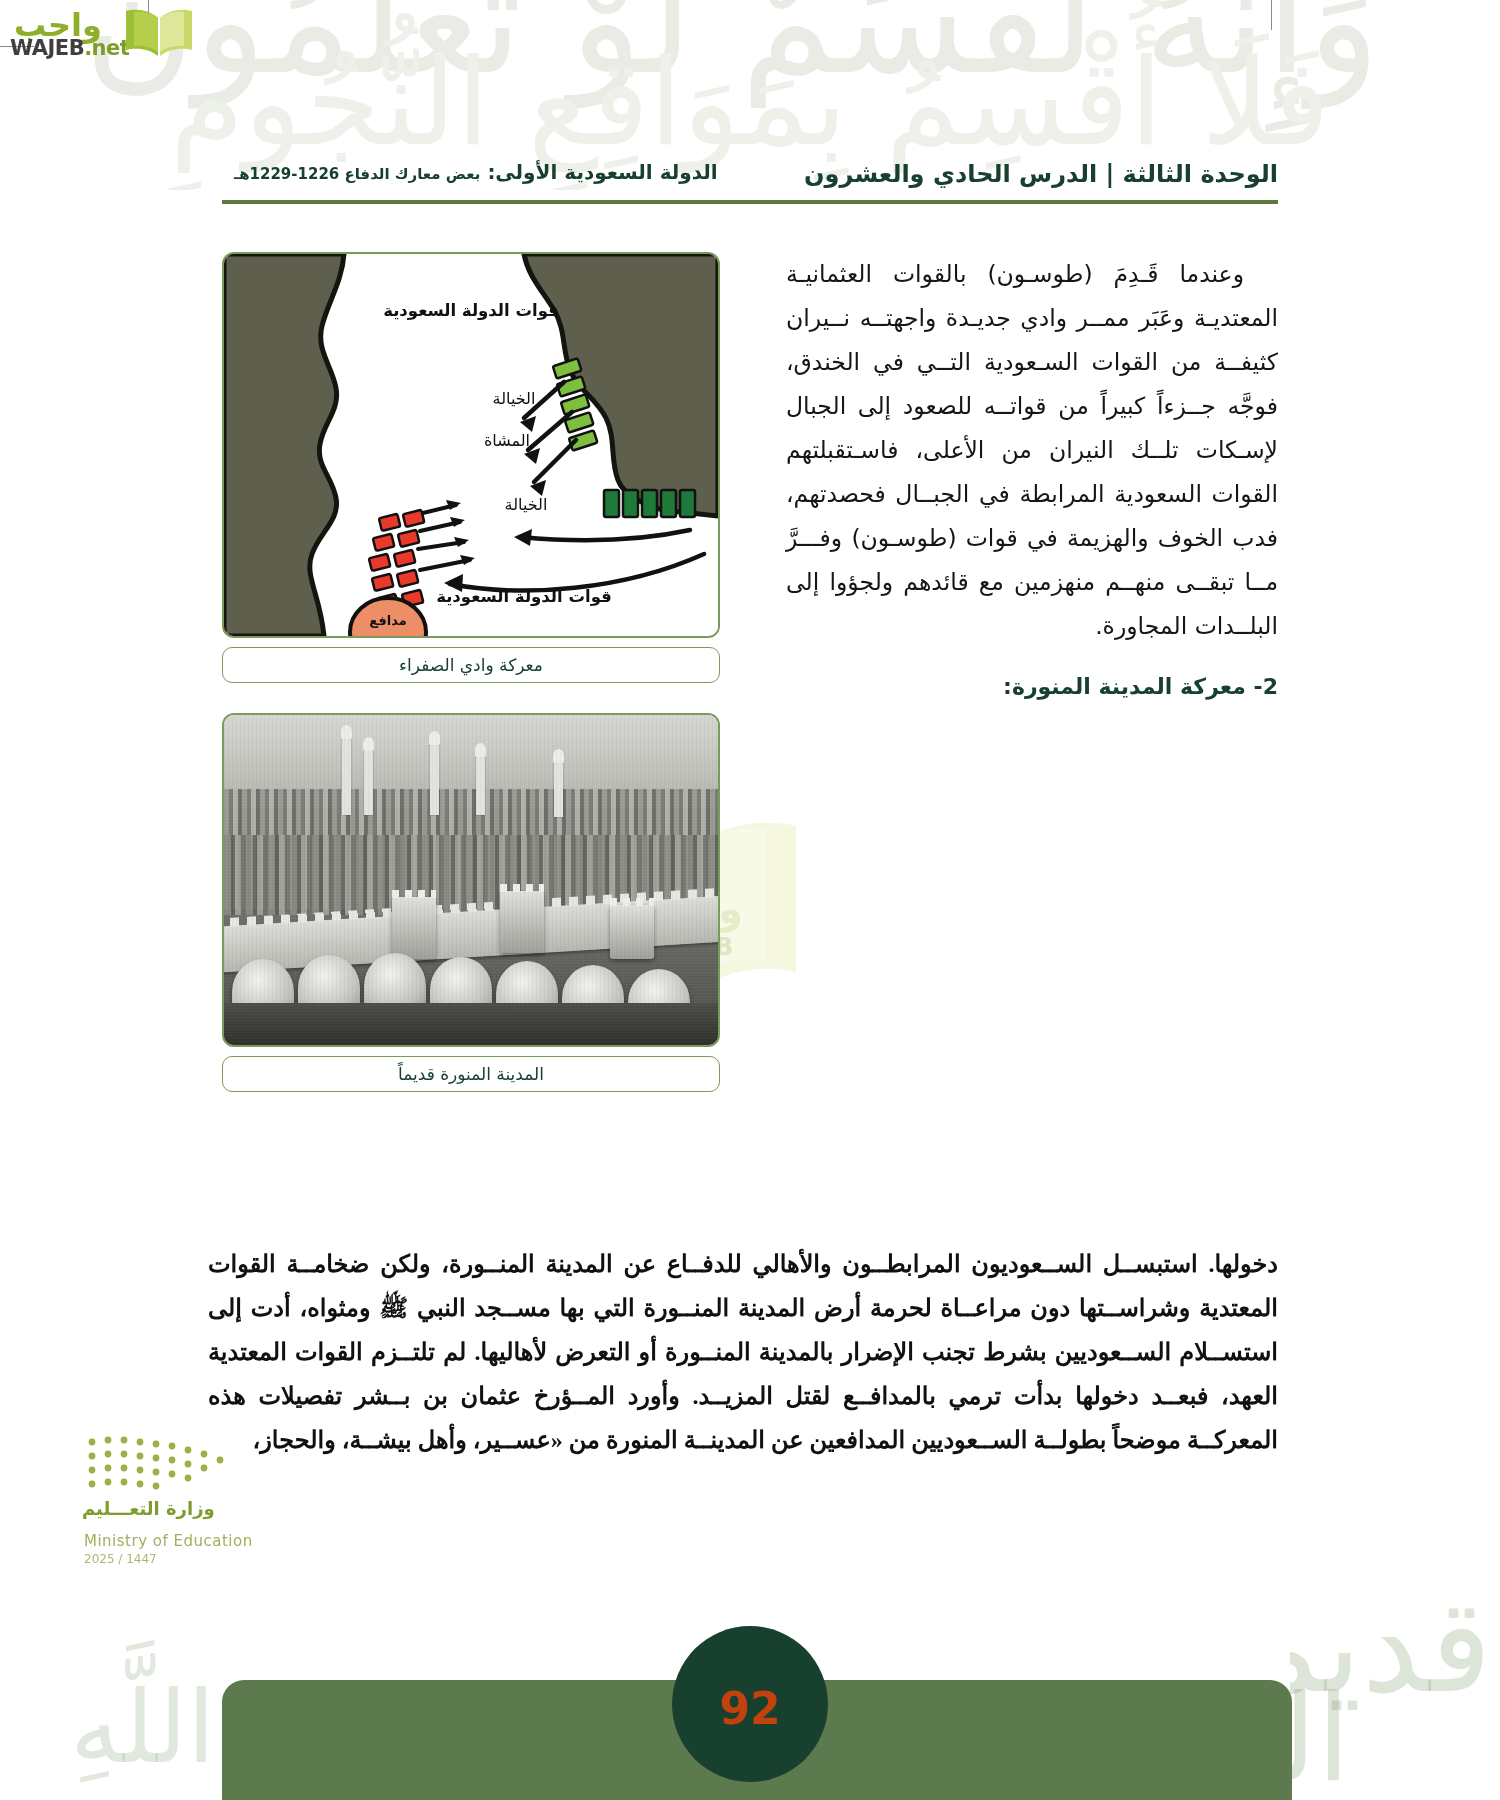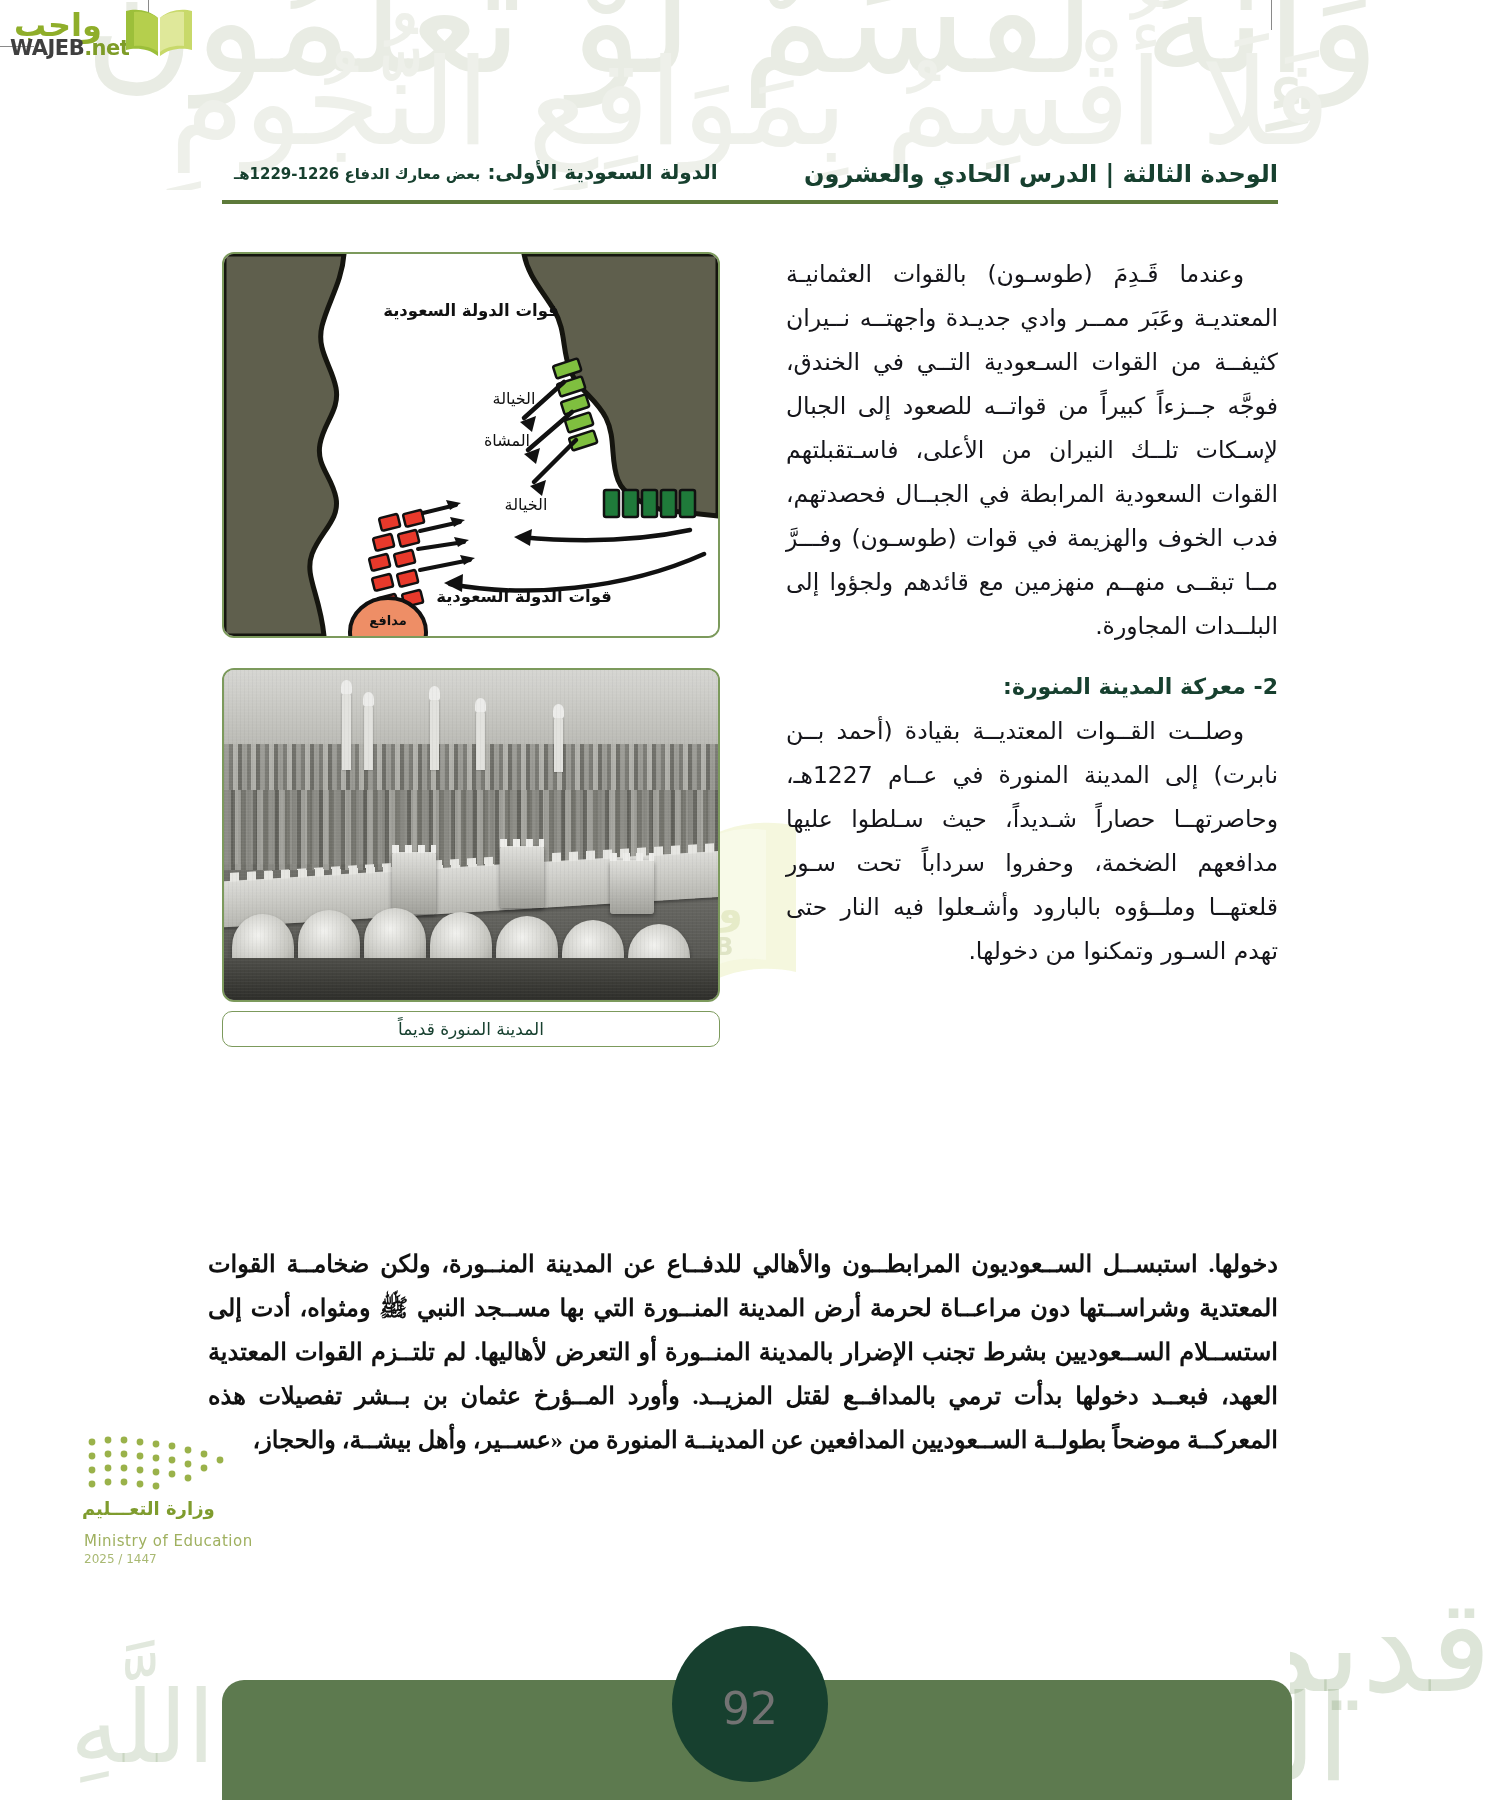--- a/index.html
+++ b/index.html
@@ -378,21 +378,21 @@
     bottom: 18px; left: 50%;
     transform: translateX(-50%);
     width: 156px; height: 156px;
     border-radius: 50%;
     background: #17402f;
   }
   .page-num {
     position: absolute;
     bottom: 66px; left: 50%;
     transform: translateX(-50%);
-    font-size: 44px; font-weight: normal; color: #737373;
+    font-size: 44px; font-weight: bold; color: #c2410c;
     direction: ltr;
     z-index: 5;
   }
   .footer-calli {
     position: absolute;
     bottom: -14px; left: 0;
     width: 1500px; height: 196px;
     pointer-events: none;
   }
   .footer-calli .fg {
@@ -459,21 +459,20 @@
     <div class="runhead-left">
       <span>الدولة السعودية الأولى:</span>
       <span class="sub">بعض معارك الدفاع 1226-1229هـ</span>
     </div>
     <div class="runhead-line"></div>
   </div>
 
   <div class="col-right">
     <p class="body-par first">وعندما قَـدِمَ (طوسـون) بالقوات العثمانيـة المعتديـة وعَبَر ممــر وادي جديـدة واجهتــه نــيران كثيفــة من القوات السـعودية التــي في الخندق، فوجَّه جــزءاً كبيراً من قواتــه للصعود إلى الجبال لإسـكات تلــك النيران من الأعلى، فاسـتقبلتهم القوات السعودية المرابطة في الجبــال فحصدتهم، فدب الخوف والهزيمة في قوات (طوسـون) وفـــرَّ مــا تبقــى منهــم منهزمين مع قائدهم ولجؤوا إلى البلــدات المجاورة.</p>
     <h3 class="sec-head">2- معركة المدينة المنورة:</h3>
-    <p class="body-par first">وصلــت القــوات المعتديــة بقيادة (أحمد بــن نابرت) إلى المدينة المنورة في عــام 1227هـ، وحاصرتهــا حصاراً شـديداً، حيث سـلطوا عليها مدافعهم الضخمة، وحفروا سرداباً تحت سـور قلعتهــا وملــؤوه بالبارود وأشـعلوا فيه النار حتى تهدم السـور وتمكنوا من دخولها.</p>
   </div>
 
   <div class="col-left">
 
     <div class="figure">
       <div class="frame">
         <svg class="diagram-wrap" viewBox="0 0 494 382">
           <rect x="0" y="0" width="494" height="382" fill="#ffffff"></rect>
 
           <path d="M0 0 L120 0 C118 28 104 48 98 72 C92 96 108 112 112 134
@@ -566,20 +565,21 @@
             <path d="M220 329 L239 320 L238 338 Z"></path>
           </g>
 
           <g>
             <ellipse cx="164" cy="378" rx="38" ry="34" fill="#ee8e66" stroke="#111" stroke-width="4"></ellipse>
             <text x="164" y="371" text-anchor="middle" font-family="DejaVu Sans, sans-serif" font-size="13" font-weight="bold" fill="#111" direction="rtl">مدافع</text>
             <text x="164" y="389" text-anchor="middle" font-family="DejaVu Sans, sans-serif" font-size="13" font-weight="bold" fill="#111" direction="rtl">ضخمة</text>
           </g>
         </svg>
       </div>
+      <div class="caption">معركة وادي الصفراء</div>
     </div>
 
     <div class="figure" style="margin-top:30px;">
       <div class="frame">
         <div class="photo-wrap">
           <div class="ph-sky"></div>
           <div class="ph-city"></div>
           <div class="ph-city2"></div>
 
           <div class="minaret" style="left:118px; top:22px; height:78px;"></div>

